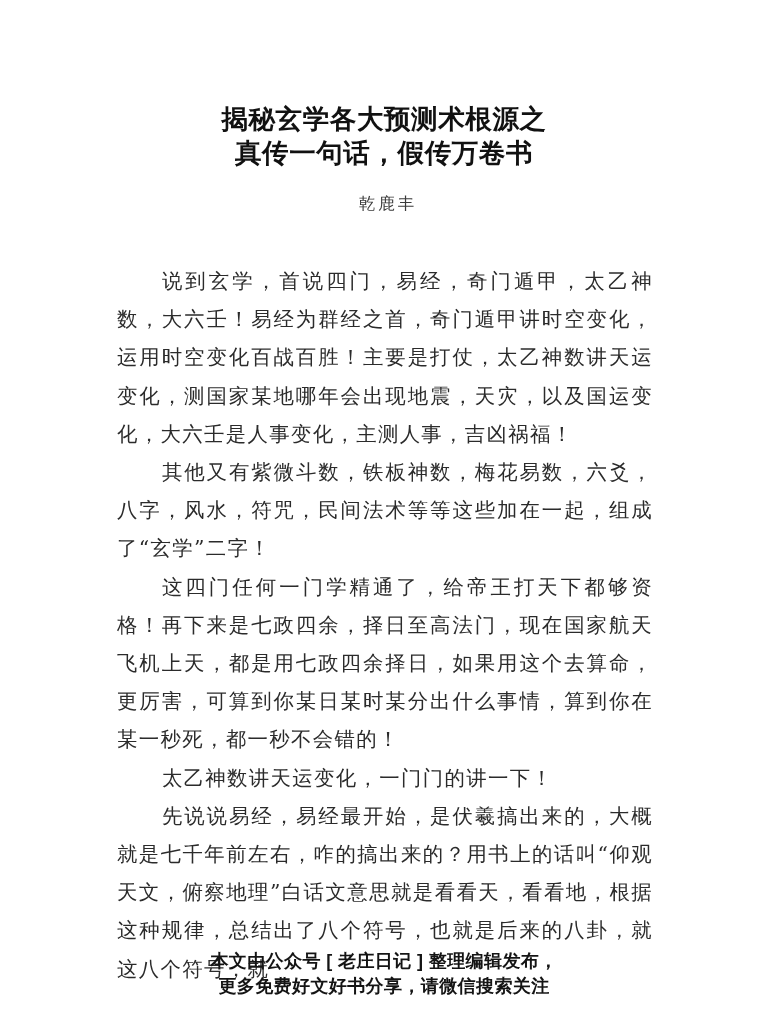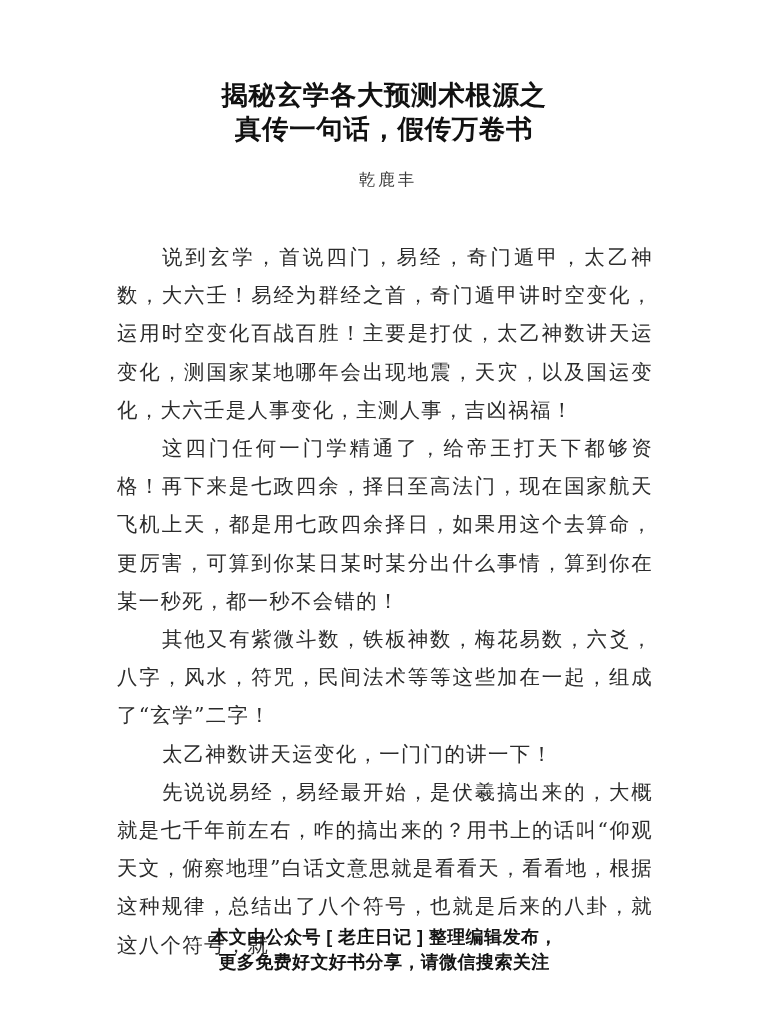--- a/index.html
+++ b/index.html
@@ -17,20 +17,21 @@
     color: #1a1a1a;
     -webkit-font-smoothing: antialiased;
   }
 
   .page {
     position: relative;
     width: 768px;
     height: 744px;
     box-sizing: border-box;
     background: #ffffff;
+    margin-top: 24px;
   }
 
   
   .title-block {
     padding-top: 78px;
     text-align: center;
   }
 
   .doc-title {
     font-family: "Liberation Sans", "DejaVu Sans", sans-serif;
@@ -106,22 +107,22 @@
   <header class="title-block">
     <h1 class="doc-title">
       <span class="title-line">揭秘玄学各大预测术根源之</span>
       <span class="title-line">真传一句话，假传万卷书</span>
     </h1>
     <div class="doc-author">乾鹿丰</div>
   </header>
 
   <article class="body-copy">
     <p class="para">说到玄学，首说四门，易经，奇门遁甲，太乙神数，大六壬！易经为群经之首，奇门遁甲讲时空变化，运用时空变化百战百胜！主要是打仗，太乙神数讲天运变化，测国家某地哪年会出现地震，天灾，以及国运变化，大六壬是人事变化，主测人事，吉凶祸福！</p>
+    <p class="para">其他又有紫微斗数，铁板神数，梅花易数，六爻，八字，风水，符咒，民间法术等等这些加在一起，组成了“玄学”二字！</p>
     <p class="para">这四门任何一门学精通了，给帝王打天下都够资格！再下来是七政四余，择日至高法门，现在国家航天飞机上天，都是用七政四余择日，如果用这个去算命，更厉害，可算到你某日某时某分出什么事情，算到你在某一秒死，都一秒不会错的！</p>
-    <p class="para">其他又有紫微斗数，铁板神数，梅花易数，六爻，八字，风水，符咒，民间法术等等这些加在一起，组成了“玄学”二字！</p>
     <p class="para">太乙神数讲天运变化，一门门的讲一下！</p>
     <p class="para">先说说易经，易经最开始，是伏羲搞出来的，大概就是七千年前左右，咋的搞出来的？用书上的话叫“仰观天文，俯察地理”白话文意思就是看看天，看看地，根据这种规律，总结出了八个符号，也就是后来的八卦，就这八个符号，就</p>
   </article>
 
   <footer class="footer">
     <span class="footer-line">本文由公众号 [ 老庄日记 ] 整理编辑发布，</span>
     <span class="footer-line">更多免费好文好书分享，请微信搜索关注</span>
   </footer>
 
 </div>

